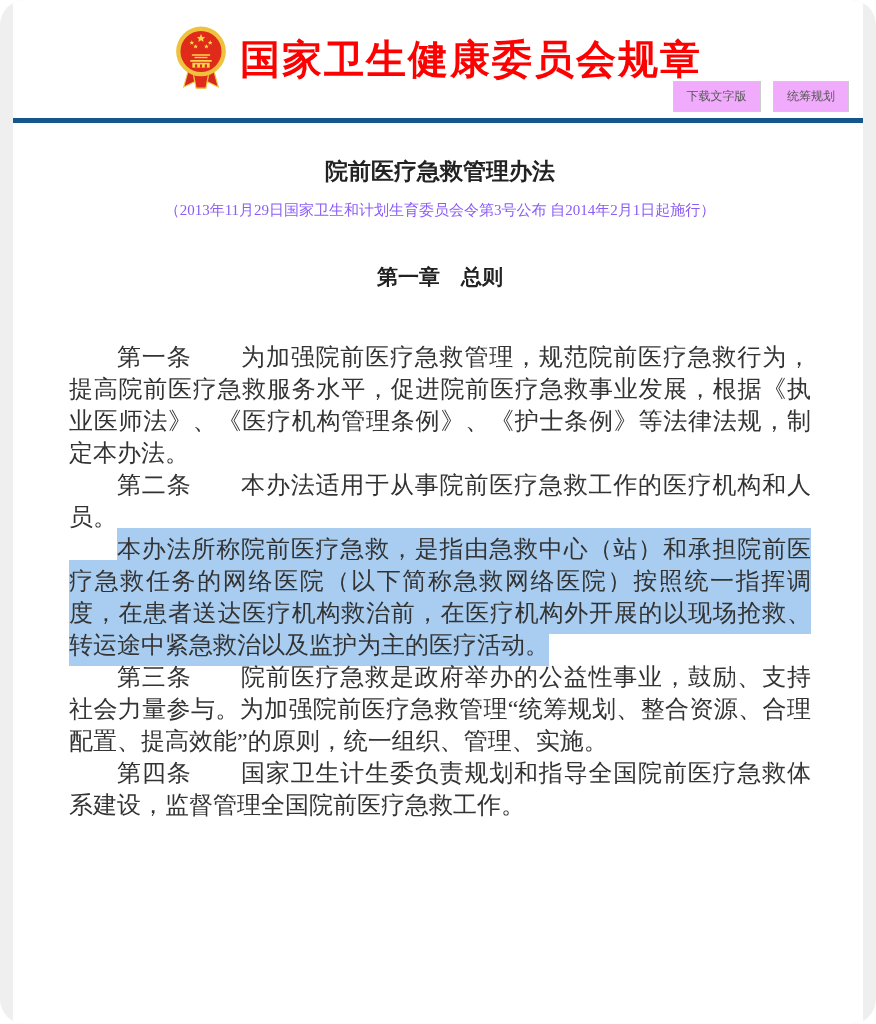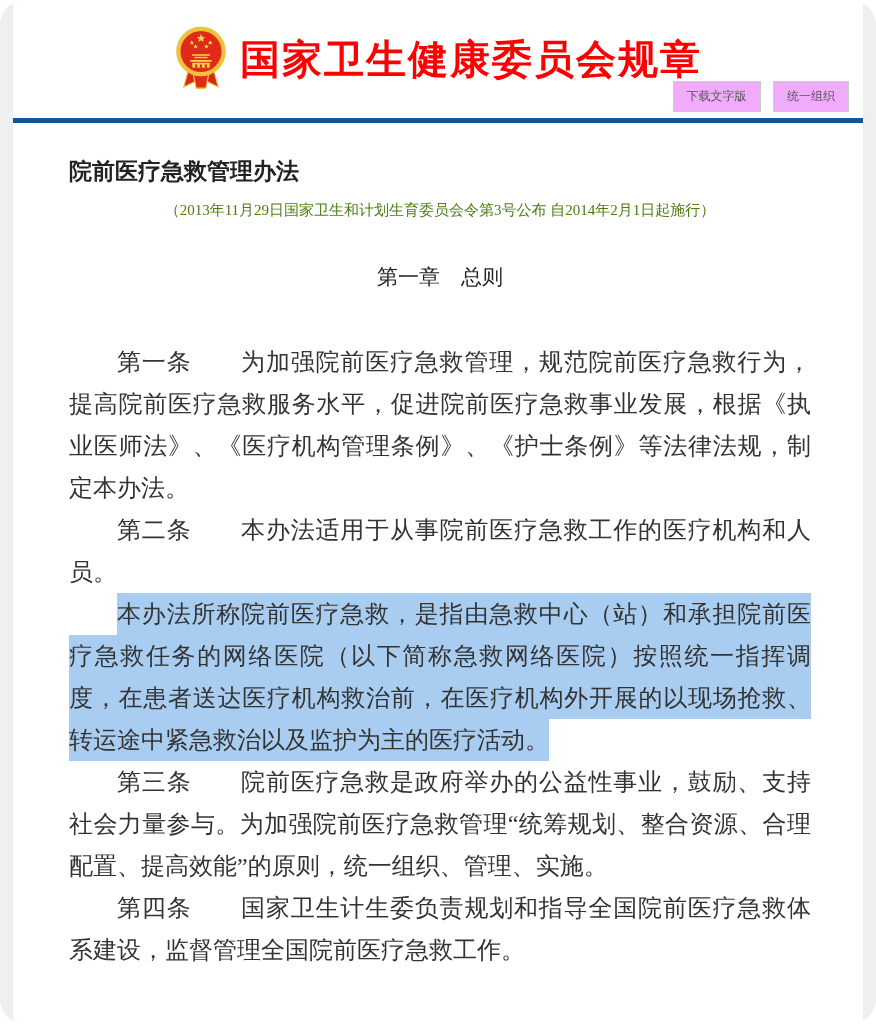--- a/index.html
+++ b/index.html
@@ -13,25 +13,25 @@
   .site-title{font-size:40px;font-weight:bold;color:#fe0000;letter-spacing:2px;
               font-family:"Liberation Sans","DejaVu Sans",sans-serif;white-space:nowrap;}
   .dl-buttons{position:absolute;right:14px;bottom:6px;white-space:nowrap;}
   .dl-buttons button{font-size:12px;color:#555;background:#f0abfc;border:1px solid #ccc;
               padding:6px 13px;margin-left:8px;cursor:pointer;
               font-family:"Liberation Sans","DejaVu Sans",sans-serif;}
   .divider{height:5px;margin-top:0;}
   
   .doc{padding:0 52px 0 56px;color:#333;
        font-family:"Liberation Serif","DejaVu Serif",serif;}
-  .doc-title{margin:33px 0 0;font-size:23px;font-weight:bold;color:#222;}
-  .doc-subtitle{margin:14px 0 0;text-align:center;font-size:15px;color:#4d7c0f;}
-  .chapter{margin:43px 0 0;text-align:center;font-size:21px;font-weight:normal;color:#222;}
+  .doc-title{margin:33px 0 0;text-align:center;font-size:23px;font-weight:bold;color:#222;}
+  .doc-subtitle{margin:14px 0 0;text-align:center;font-size:15px;color:#8b5cf6;}
+  .chapter{margin:43px 0 0;text-align:center;font-size:21px;font-weight:bold;color:#222;}
   .body-text{margin-top:50px;}
-  .body-text p{margin:0;font-size:24px;line-height:42px;text-align:justify;text-indent:2em;color:#333;}
+  .body-text p{margin:0;font-size:24px;line-height:32px;text-align:justify;text-indent:2em;color:#333;}
   .sel{padding:8px 0;}
 </style>
 </head>
 <body>
 
 <div class="page">
   <div class="content">
 
     <div class="header">
       <div class="brand">
@@ -58,21 +58,21 @@
           <rect x="30" y="66" width="40" height="3" rx="1" fill="#f7d84b"></rect>
           <rect x="34" y="71" width="32" height="9" fill="#f7d84b"></rect>
           <rect x="39" y="74" width="4" height="6" fill="#e02b1a"></rect>
           <rect x="48" y="74" width="4" height="6" fill="#e02b1a"></rect>
           <rect x="57" y="74" width="4" height="6" fill="#e02b1a"></rect>
         </svg>
         <span class="site-title">国家卫生健康委员会规章</span>
       </div>
       <div class="dl-buttons">
         <button type="button">下载文字版</button>
-        <button type="button">统一组织</button>
+        <button type="button">统筹规划</button>
       </div>
     </div>
 
     <div class="divider" style="background:#15568d;"></div>
 
     <div class="doc">
       <h1 class="doc-title">院前医疗急救管理办法</h1>
       <div class="doc-subtitle">（2013年11月29日国家卫生和计划生育委员会令第3号公布 自2014年2月1日起施行）</div>
       <h2 class="chapter">第一章　总则</h2>
       <div class="body-text">

